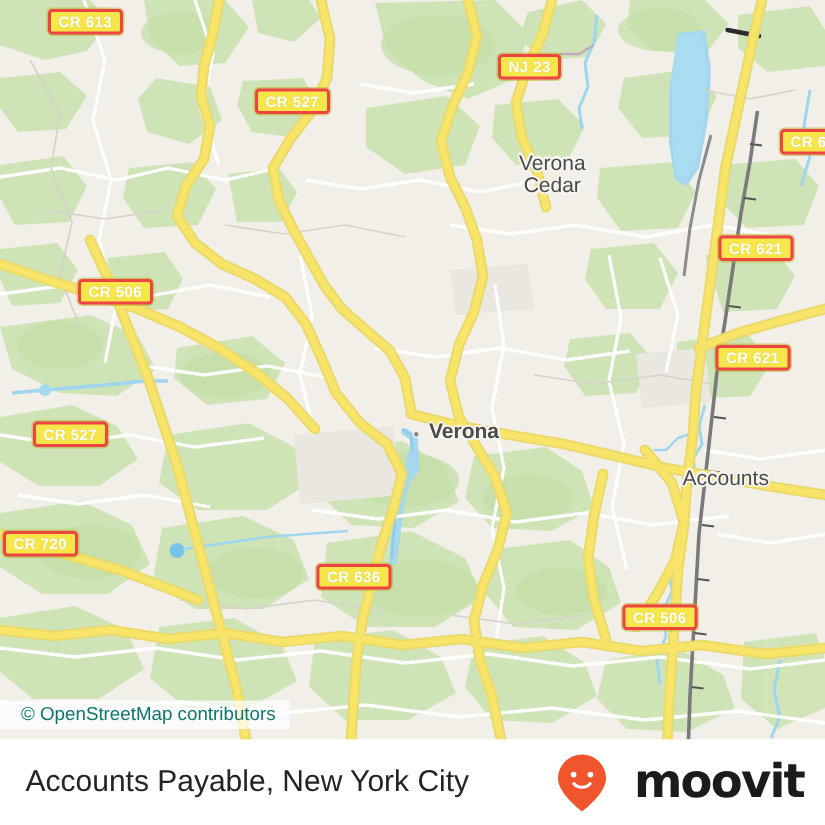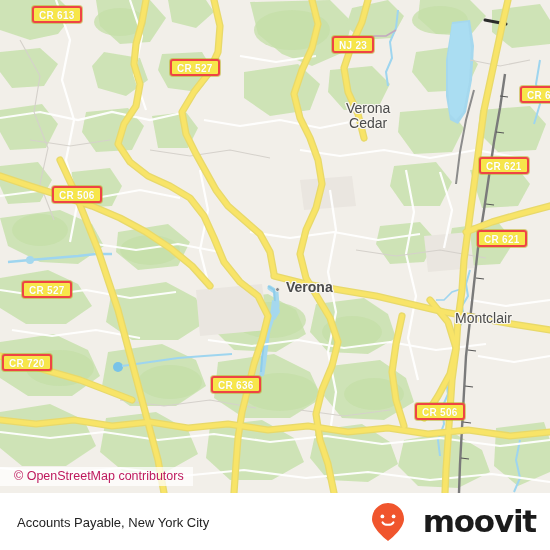--- a/index.html
+++ b/index.html
@@ -107,21 +107,21 @@
     border-top: 11px solid #ffffff;
   }
 
   
   #attribution {
     position: absolute;
     left: 0;
     top: 467px;
     height: 19px;
     background: rgba(255,255,255,.72);
-    color: #be185d;
+    color: #0f766e;
     font-size: 12.5px;
     font-family: "Liberation Sans", sans-serif;
     line-height: 19px;
     padding: 0 9px 0 14px;
     white-space: nowrap;
   }
 
   
   #bottom-bar {
     position: absolute;
@@ -129,21 +129,21 @@
     width: 550px; height: 57px;
     background: #ffffff;
     overflow: hidden;
   }
   #bottom-title {
     position: absolute;
     left: 17px;
     top: 50%;
     transform: translateY(-50%);
     color: #242424;
-    font-size: 13px;
+    font-size: 20px;
     font-family: "Liberation Sans", sans-serif;
     white-space: nowrap;
   }
   #moovit-logo {
     position: absolute;
     right: 14px;
     top: 50%;
     transform: translateY(-50%);
     display: flex;
     align-items: center;
@@ -394,21 +394,21 @@
     <div id="place-layer">
         <div class="place-label two-line" style="left: 346px; top: 101px;">
           <div>Verona</div>
           <div>Cedar</div>
         </div>
         <div class="city-dot" style="left: 275px; top: 287px;"></div>
         <div class="place-label" style="left: 286px; top: 279px; font-weight: bold;">
           <div>Verona</div>
         </div>
         <div class="place-label" style="left: 455px; top: 310px;">
-          <div>Montclair</div>
+          <div>Accounts</div>
         </div>
       </div>
 
 
     <div id="attribution">© OpenStreetMap contributors</div>
   </div>
 
   <div id="bottom-bar">
 
     <div id="bottom-title">Accounts Payable, New York City</div>

